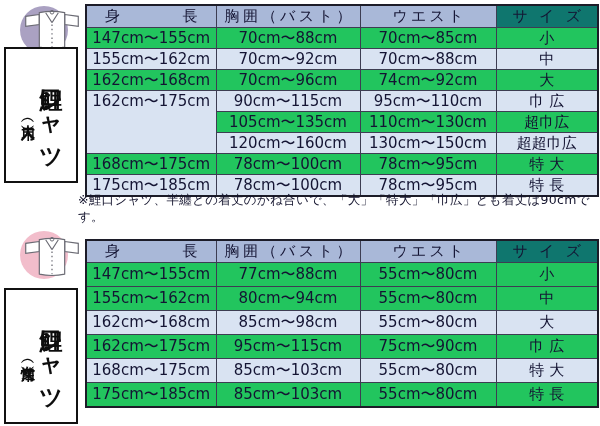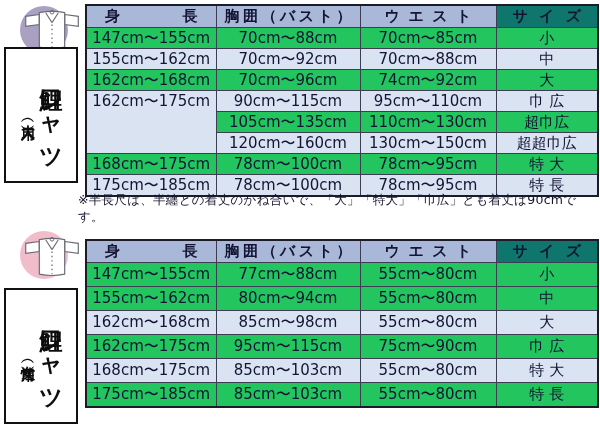--- a/index.html
+++ b/index.html
@@ -16,31 +16,31 @@
   #table-adult{top:4px;}
   #table-women{top:239px;}
   table.sizes col.c-height{width:130px;}
   table.sizes col.c-chest{width:144px;}
   table.sizes col.c-waist{width:136px;}
   table.sizes col.c-size{width:102px;}
   table.sizes th,table.sizes td{
     border:1px solid #3d3d52;padding:0;text-align:center;
     font-size:15px;white-space:nowrap;overflow:hidden;color:#141433;
   }
-  table.sizes th{font-weight:700;height:21px;}
+  table.sizes th{font-weight:400;height:21px;}
   #table-adult td{height:20px;}
   #table-women td{height:23px;}
   .hdr{background:#a9b8d8;}
   .hdr-size{background:#0f766e;}
   .pink{background:#22c55e;}
   .blue{background:#d9e3f2;}
   .jl{display:block;text-align:justify;text-align-last:justify;}
   .pad-height{padding:0 18px;}
   .pad-chest{padding:0 8px;}
-  .pad-waist{padding:0 24px;}
+  .pad-waist{padding:0 32px;}
   .pad-size{padding:0 16px;}
   td.rowspan-top{vertical-align:top;}
   td.rowspan-top span{display:block;line-height:20px;}
   
   .note{
     position:absolute;left:78px;top:192px;width:515px;
     font-size:12.5px;letter-spacing:.3px;color:#14142e;font-weight:500;
   }
   
   .label-box{
@@ -152,21 +152,21 @@
     </tr>
     <tr class="blue">
       <td>175cm〜185cm</td>
       <td>78cm〜100cm</td>
       <td>78cm〜95cm</td>
       <td>特 長</td>
     </tr>
   </tbody>
     </table>
 
-  <div class="note">※半長尺は、半纏との着丈のかね合いで、「大」「特大」「巾広」とも着丈は90cmです。</div>
+  <div class="note">※鯉口シャツ、半纏との着丈のかね合いで、「大」「特大」「巾広」とも着丈は90cmです。</div>
 
   <div class="icon-circle" id="circle-women"></div>
   <svg class="shirt-svg" id="shirt-women" viewBox="0 0 64 48" aria-hidden="true">
     <path d="M18 8 L3 10 L3 21 L18 19 Z" fill="#fff" stroke="#6b6b74" stroke-width="1.3"></path>
     <path d="M46 8 L61 10 L61 21 L46 19 Z" fill="#fff" stroke="#6b6b74" stroke-width="1.3"></path>
     <path d="M18 6 Q32 3 46 6 L46 44 Q32 47 18 44 Z" fill="#fff" stroke="#6b6b74" stroke-width="1.3"></path>
     <path d="M25 6 L32 17 M39 6 L32 17" fill="none" stroke="#6b6b74" stroke-width="1.2"></path>
     <circle cx="32" cy="5.5" r="2" fill="none" stroke="#6b6b74" stroke-width="1.1"></circle>
     <line x1="32" y1="19" x2="32" y2="44" stroke="#6b6b74" stroke-width="1.4" stroke-dasharray="1.6 3.2"></line>
   </svg>

